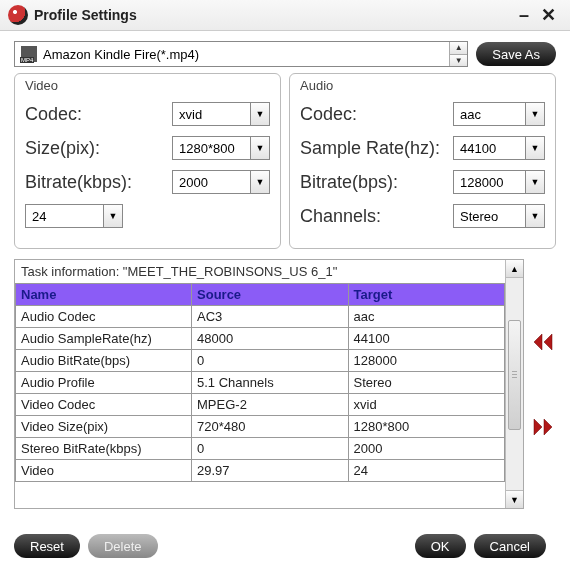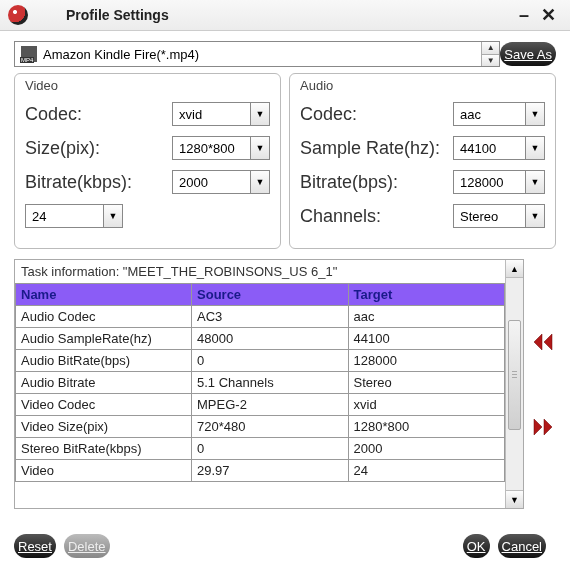--- a/index.html
+++ b/index.html
@@ -1,33 +1,33 @@
 <!DOCTYPE html>
 <html><head>
 <meta charset="utf-8">
 <style>
 * { box-sizing: border-box; margin: 0; padding: 0; font-family: Arial, sans-serif; }
 body { background: #fff; width: 570px; height: 570px; overflow: hidden; font-size: 13px; }
 
 .titlebar { display: flex; align-items: center; padding: 4px 8px; background: linear-gradient(#f8f8f8,#ececec); border-bottom: 1px solid #ccc; }
 .titlebar .icon { width: 20px; height: 20px; border-radius: 50%; background: radial-gradient(circle at 35% 35%, #fff 0 8%, #c33 10% 55%, #222 56% 100%); margin-right: 6px; position: relative; }
 .titlebar .icon::after { content:""; position:absolute; left:5px; top:5px; width:4px; height:4px; background:#fff; border-radius:50%; }
-.titlebar .title { font-weight: bold; font-size: 14px; color: #222; flex: 1; margin-left: 32px; }
+.titlebar .title { font-weight: bold; font-size: 14px; color: #222; flex: 1; }
 .titlebar .winbtn { font-size: 18px; font-weight: bold; padding: 0 6px; cursor: pointer; color:#222; }
 
-.toprow { display: flex; align-items: center; gap: 0; padding: 10px 14px 6px; }
+.toprow { display: flex; align-items: center; gap: 8px; padding: 10px 14px 6px; }
 .profile-select { flex: 1; display: flex; align-items: center; border: 1px solid #888; background: #fff; height: 26px; padding: 0 0 0 6px; }
 .profile-select .picon { width: 16px; height: 16px; background: #555; margin-right: 6px; position:relative; }
 .profile-select .picon::after{content:"MP4"; position:absolute; bottom:-1px; left:-1px; font-size:6px; color:#fff; background:#333; padding:0 1px;}
 .profile-select .ptext { flex: 1; font-size: 13px; }
 .profile-select .spin { width: 18px; display:flex; flex-direction:column; border-left:1px solid #aaa; height:100%; }
 .profile-select .spin div{ flex:1; display:flex; align-items:center; justify-content:center; font-size:8px; color:#333; background:linear-gradient(#fdfdfd,#e4e4e4); }
 .profile-select .spin div:first-child{ border-bottom:1px solid #aaa; }
 
-.pillbtn { background: linear-gradient(#555,#111); color: #fff; border: none; border-radius: 14px; height: 24px; padding: 0 4px; font-size: 13px; cursor: pointer; white-space: nowrap; text-decoration: underline; }
+.pillbtn { background: linear-gradient(#555,#111); color: #fff; border: none; border-radius: 14px; height: 24px; padding: 0 16px; font-size: 13px; cursor: pointer; white-space: nowrap; }
 .pillbtn.disabled { background: linear-gradient(#bbb,#888); color:#eee; cursor:default; }
 
 .panels { display: flex; gap: 8px; padding: 0 14px; }
 .group { flex: 1; border: 1px solid #bbb; border-radius: 6px; padding: 28px 10px 10px; position: relative; }
 .group .legend { position: absolute; top: 4px; left: 10px; font-size: 13px; color: #444; }
 .row { display: flex; align-items: center; margin-bottom: 10px; }
 .row label { flex: 1; font-size: 18px; color: #333; }
 .combo { display: flex; height: 24px; }
 .combo input { width: 72px; border: 1px solid #888; border-right: none; padding: 0 6px; font-size: 13px; background:#fff; }
 .combo .dd { width: 20px; border: 1px solid #888; background: linear-gradient(#fdfdfd,#e4e4e4); display:flex; align-items:center; justify-content:center; font-size:9px; cursor:pointer; }
@@ -168,21 +168,21 @@
               <td>Audio SampleRate(hz)</td>
               <td>48000</td>
               <td>44100</td>
             </tr>
             <tr>
               <td>Audio BitRate(bps)</td>
               <td>0</td>
               <td>128000</td>
             </tr>
             <tr>
-              <td>Audio Bitrate</td>
+              <td>Audio Profile</td>
               <td>5.1 Channels</td>
               <td>Stereo</td>
             </tr>
             <tr>
               <td>Video Codec</td>
               <td>MPEG-2</td>
               <td>xvid</td>
             </tr>
             <tr>
               <td>Video Size(pix)</td>

